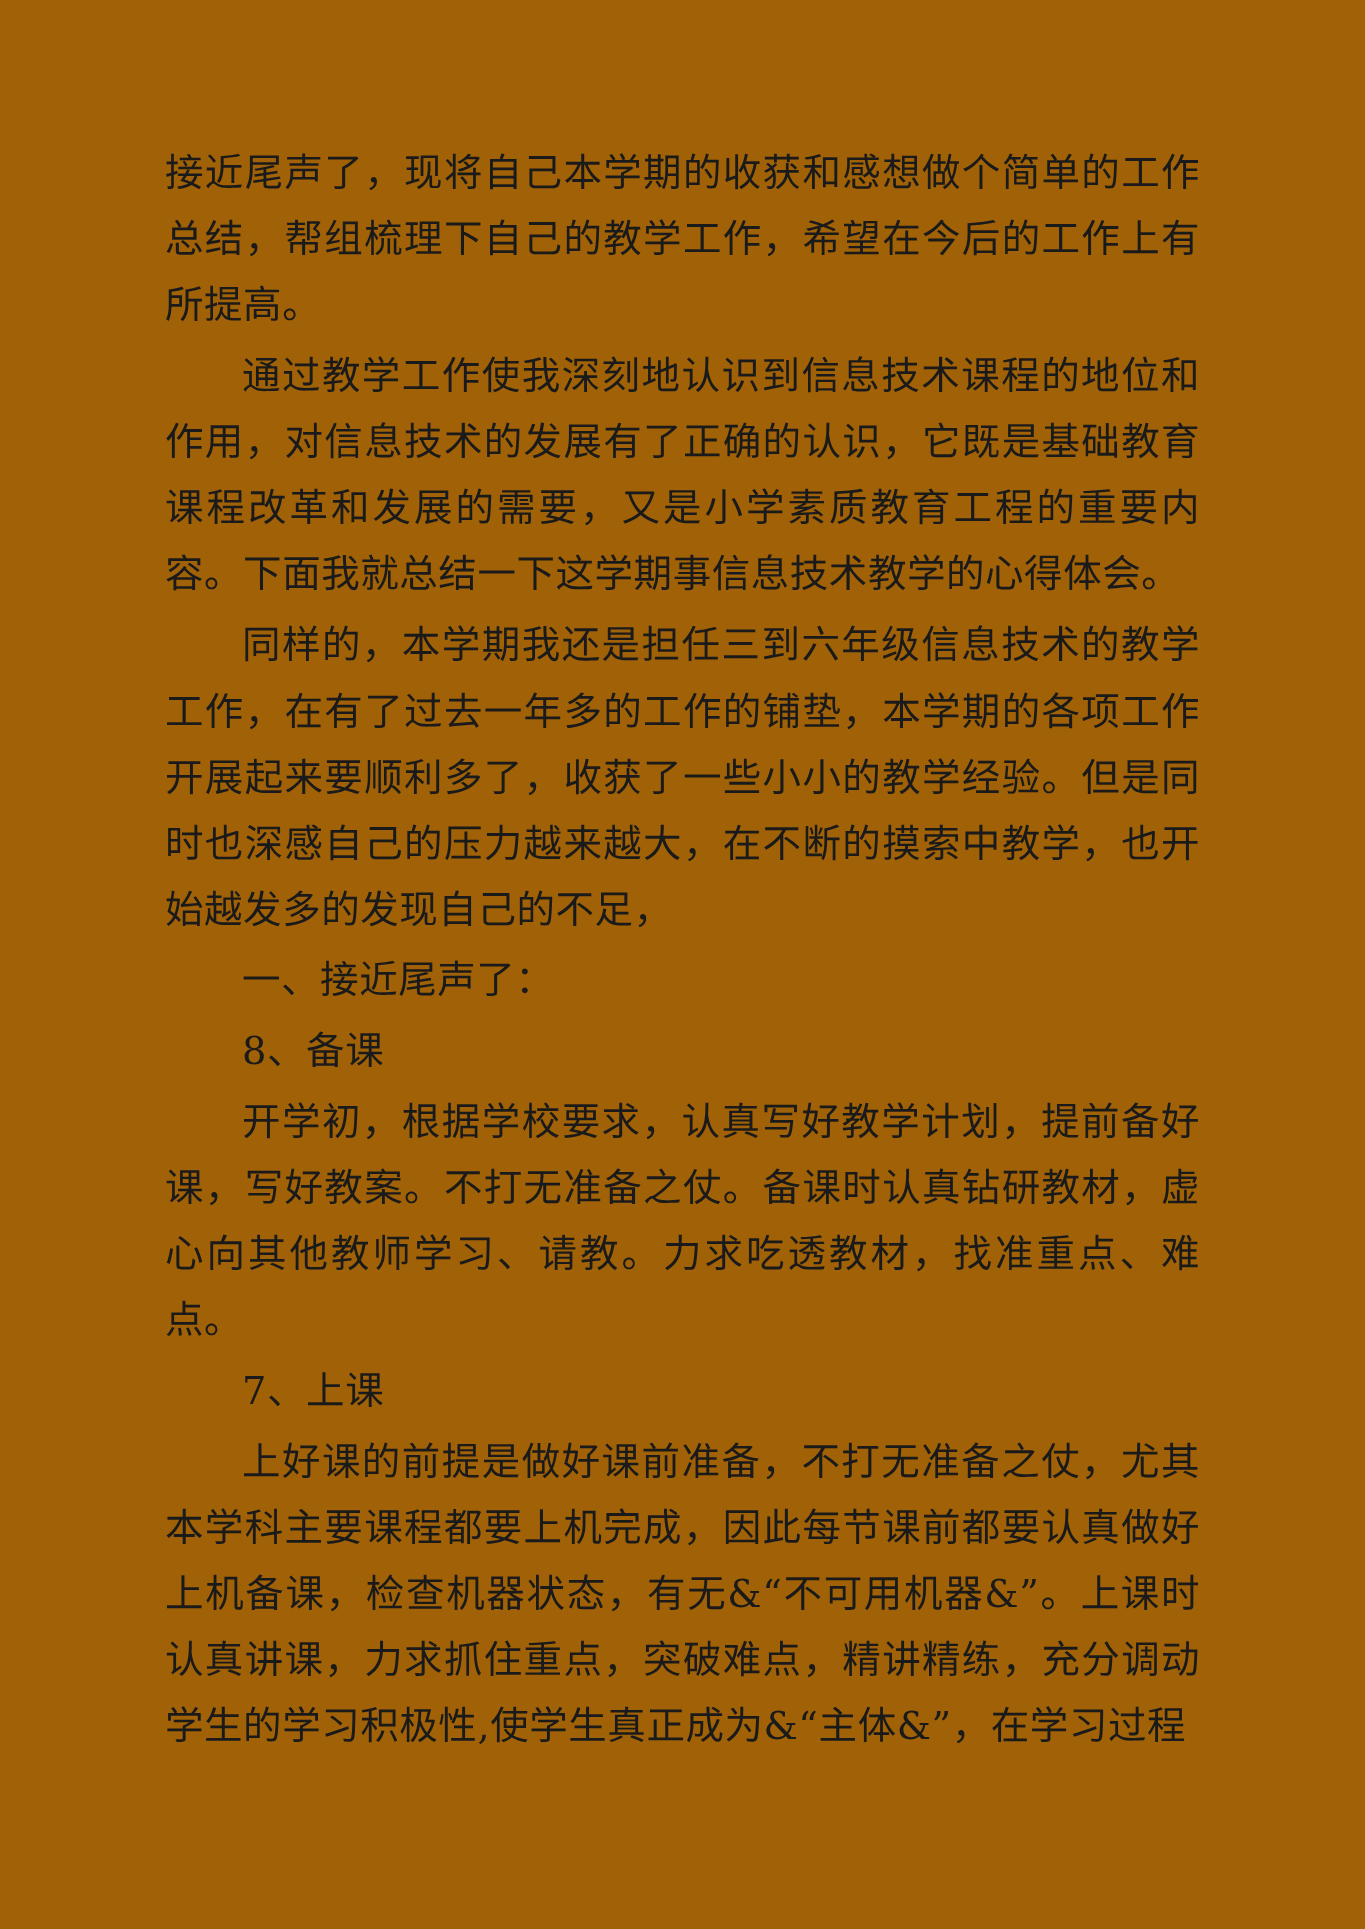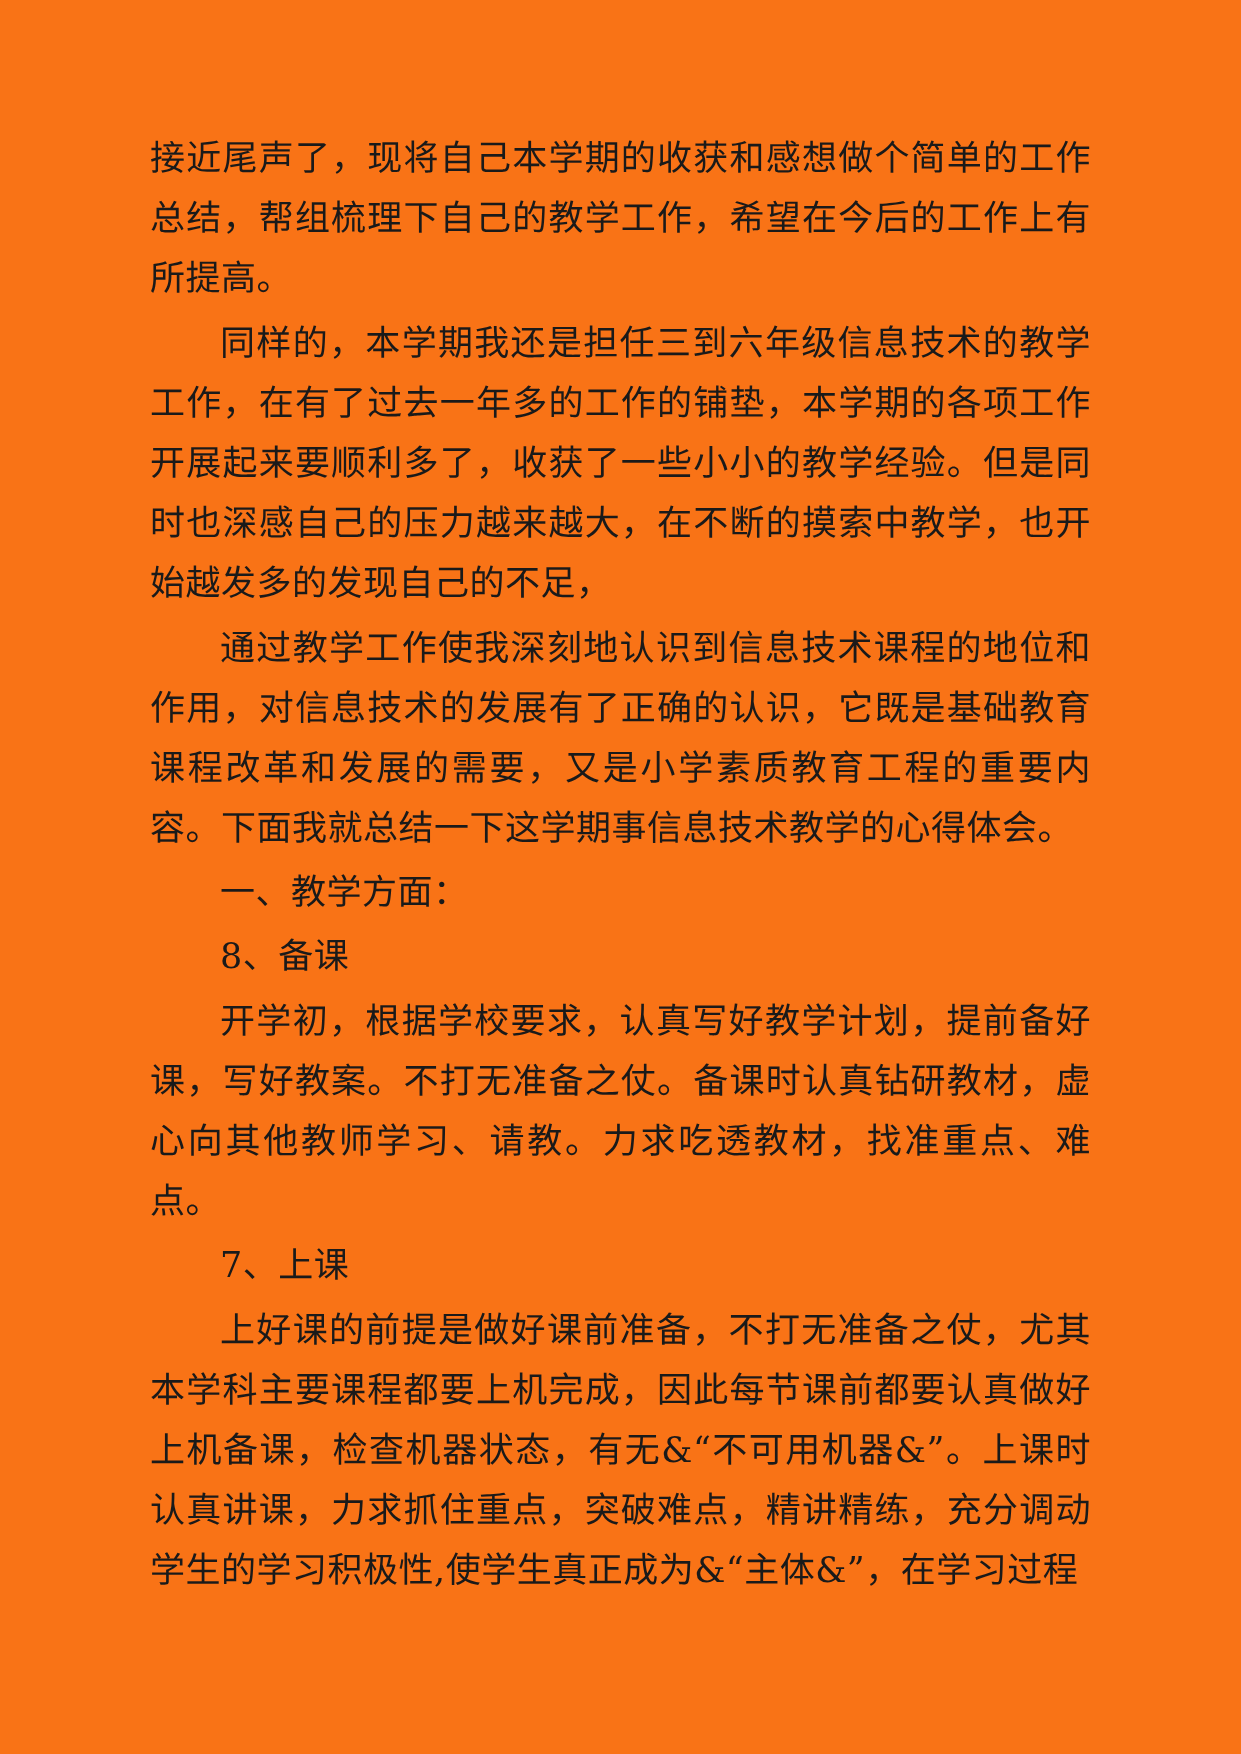--- a/index.html
+++ b/index.html
@@ -8,21 +8,21 @@
     background: #ffffff;
   }
   body {
     font-family: "DejaVu Serif", "Liberation Serif", serif;
     color: #1a1a1a;
   }
   .page {
     width: 1241px;
     height: 1754px;
     box-sizing: border-box;
-    background: #f97316;
+    background: #a16207;
     padding: 128px 150px 60px 150px;
     position: relative;
     overflow: hidden;
   }
   .doc-body {
     font-size: 35px;
     line-height: 1.72;
     letter-spacing: 0.5px;
     text-align: justify;
     text-justify: inter-ideograph;
@@ -34,21 +34,21 @@
   .para.indent {
     text-indent: 2em;
   }
 </style>
 </head>
 <body>
 
 <div class="page">
   <div class="doc-body">
     <p class="para">接近尾声了，现将自己本学期的收获和感想做个简单的工作总结，帮组梳理下自己的教学工作，希望在今后的工作上有所提高。</p>
+    <p class="para indent">通过教学工作使我深刻地认识到信息技术课程的地位和作用，对信息技术的发展有了正确的认识，它既是基础教育课程改革和发展的需要，又是小学素质教育工程的重要内容。下面我就总结一下这学期事信息技术教学的心得体会。</p>
     <p class="para indent">同样的，本学期我还是担任三到六年级信息技术的教学工作，在有了过去一年多的工作的铺垫，本学期的各项工作开展起来要顺利多了，收获了一些小小的教学经验。但是同时也深感自己的压力越来越大，在不断的摸索中教学，也开始越发多的发现自己的不足，</p>
-    <p class="para indent">通过教学工作使我深刻地认识到信息技术课程的地位和作用，对信息技术的发展有了正确的认识，它既是基础教育课程改革和发展的需要，又是小学素质教育工程的重要内容。下面我就总结一下这学期事信息技术教学的心得体会。</p>
-    <p class="para indent">一、教学方面：</p>
+    <p class="para indent">一、接近尾声了：</p>
     <p class="para indent">8、备课</p>
     <p class="para indent">开学初，根据学校要求，认真写好教学计划，提前备好课，写好教案。不打无准备之仗。备课时认真钻研教材，虚心向其他教师学习、请教。力求吃透教材，找准重点、难点。</p>
     <p class="para indent">7、上课</p>
     <p class="para indent">上好课的前提是做好课前准备，不打无准备之仗，尤其本学科主要课程都要上机完成，因此每节课前都要认真做好上机备课，检查机器状态，有无&amp;“不可用机器&amp;”。上课时认真讲课，力求抓住重点，突破难点，精讲精练，充分调动学生的学习积极性,使学生真正成为&amp;“主体&amp;”，在学习过程</p>
   </div>
 </div>
 
 </body></html>

